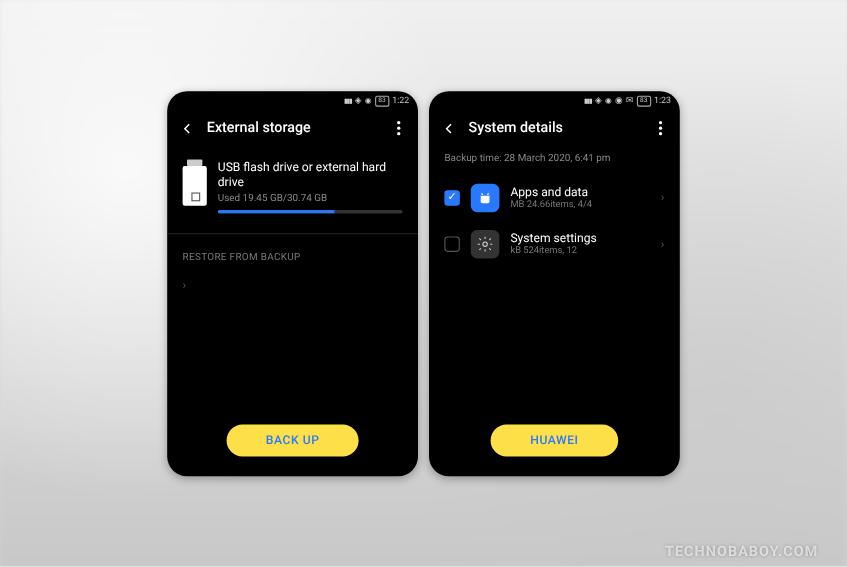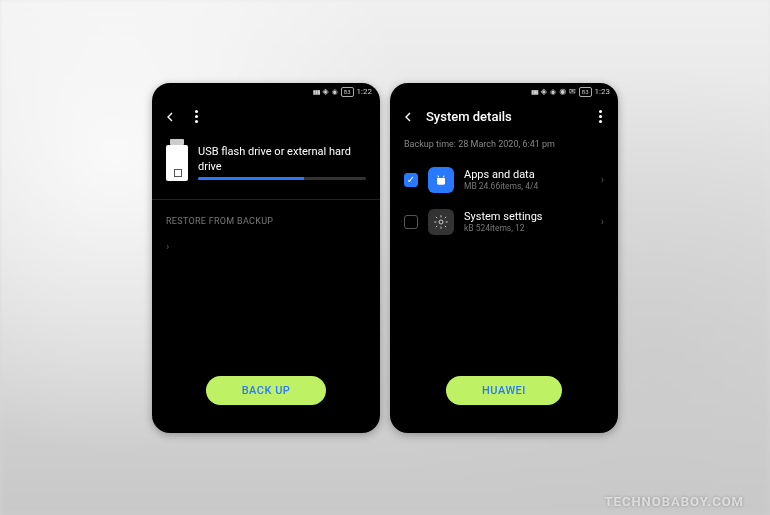--- a/index.html
+++ b/index.html
@@ -118,22 +118,22 @@
   }
   .backup-item-text { flex: 1; }
   .backup-item-title { font-size: 10px; margin-bottom: 2px; }
   .backup-item-sub { font-size: 8.5px; color: #777; }
   .chevron {
     color: #555;
     font-size: 11px;
   }
   .lock-icon::before { content: "🔒"; font-size: 7px; opacity: 0.6; }
   .bottom-button {
-    margin: auto auto 28px;
-    background: #bef264;
+    margin: auto auto 18px;
+    background: #fde047;
     color: #2979ff;
     font-size: 11px;
     font-weight: 500;
     padding: 8px 36px;
     border-radius: 18px;
     letter-spacing: 0.5px;
   }
   .backup-time {
     font-size: 9px;
     color: #888;
@@ -214,30 +214,32 @@
     <span class="eye"></span>
     <span class="battery">83</span>
     <span>1:22</span>
   </div>
   <div class="app-bar">
     <div class="back-arrow">
       <svg viewBox="0 0 24 24" width="16" height="16" fill="none" stroke="#fff" stroke-width="2">
           <path d="M15 18l-6-6 6-6"></path>
         </svg>
     </div>
+    <div class="app-title">External storage</div>
     <div class="more-dots">
         <span></span>
         <span></span>
         <span></span>
       </div>
   </div>
   <div class="storage-card">
     <div class="usb-icon"></div>
     <div class="storage-text">
       <div class="storage-title">USB flash drive or external hard drive</div>
+      <div class="storage-used">Used 19.45 GB/30.74 GB</div>
       <div class="progress-bar">
         <div class="progress-fill"></div>
       </div>
     </div>
   </div>
   <div class="divider"></div>
   <div class="section-label">RESTORE FROM BACKUP</div>
   <div class="backup-item">
     <div class="chevron">›</div>
   </div>

